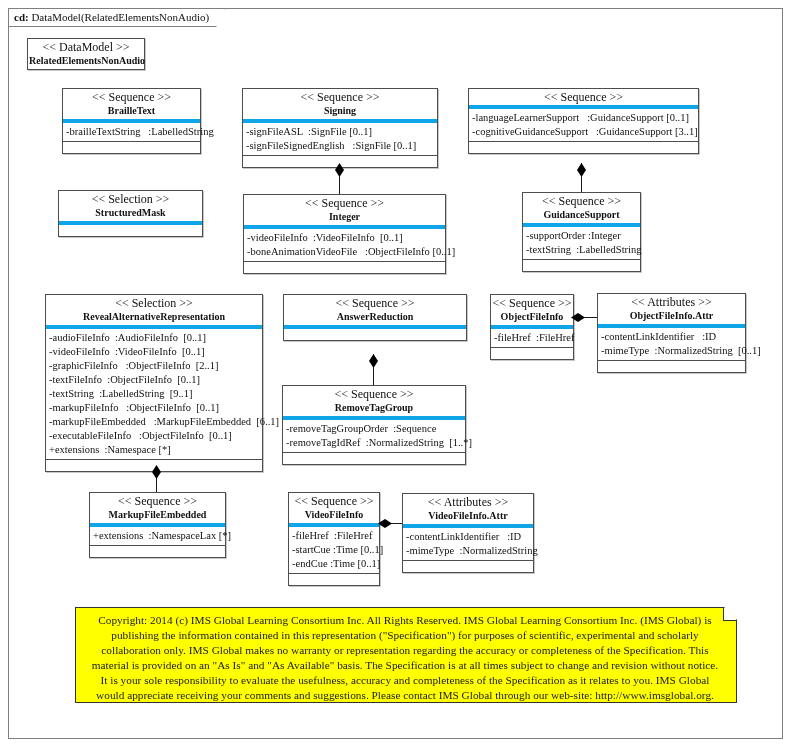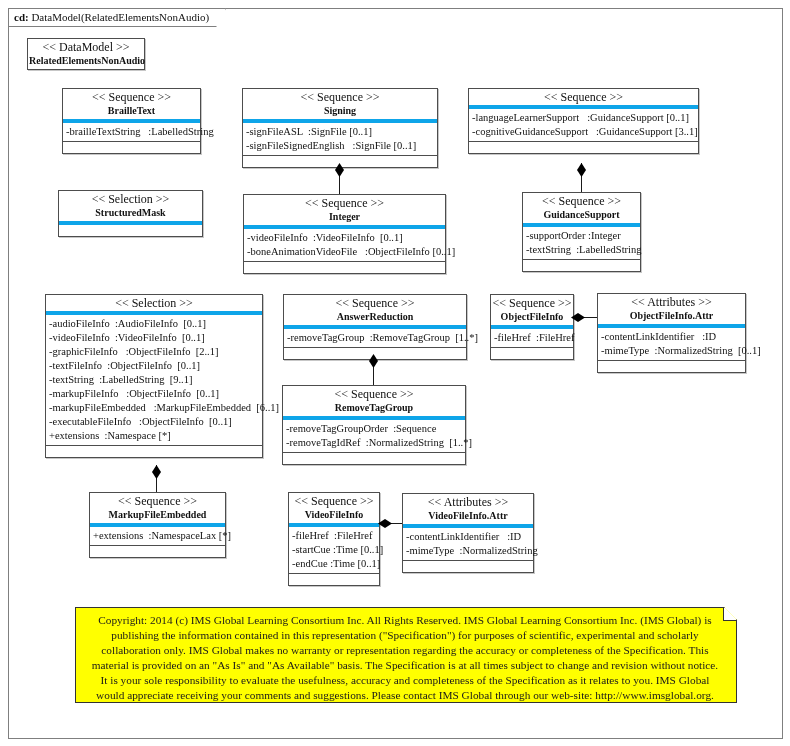--- a/index.html
+++ b/index.html
@@ -141,42 +141,40 @@
     <div class="attrs">
       <div class="attr">-supportOrder :Integer</div>
       <div class="attr">-textString  :LabelledString</div>
     </div>
     <div class="ops"></div>
   </div>
 
   <div class="uml" id="c-rar">
     <div class="hdr">
       <div class="stereo">&lt;&lt; Selection &gt;&gt;</div>
+      <div class="cname">RevealAlternativeRepresentation</div>
     </div>
     <div class="attrs">
       <div class="attr">-audioFileInfo  :AudioFileInfo  [0..1]</div>
       <div class="attr">-videoFileInfo  :VideoFileInfo  [0..1]</div>
       <div class="attr">-graphicFileInfo   :ObjectFileInfo  [2..1]</div>
       <div class="attr">-textFileInfo  :ObjectFileInfo  [0..1]</div>
       <div class="attr">-textString  :LabelledString  [9..1]</div>
       <div class="attr">-markupFileInfo   :ObjectFileInfo  [0..1]</div>
       <div class="attr">-markupFileEmbedded   :MarkupFileEmbedded  [6..1]</div>
       <div class="attr">-executableFileInfo   :ObjectFileInfo  [0..1]</div>
       <div class="attr">+extensions  :Namespace [*]</div>
     </div>
     <div class="ops"></div>
   </div>
 
   <div class="uml" id="c-answerReduction">
     <div class="hdr">
       <div class="stereo">&lt;&lt; Sequence &gt;&gt;</div>
       <div class="cname">AnswerReduction</div>
-    </div>
-    <div class="attrs">
-      <div class="attr">-removeTagGroup  :RemoveTagGroup  [1..*]</div>
     </div>
     <div class="ops"></div>
   </div>
 
   <div class="uml" id="c-objectFileInfo">
     <div class="hdr">
       <div class="stereo">&lt;&lt; Sequence &gt;&gt;</div>
       <div class="cname">ObjectFileInfo</div>
     </div>
     <div class="attrs">

